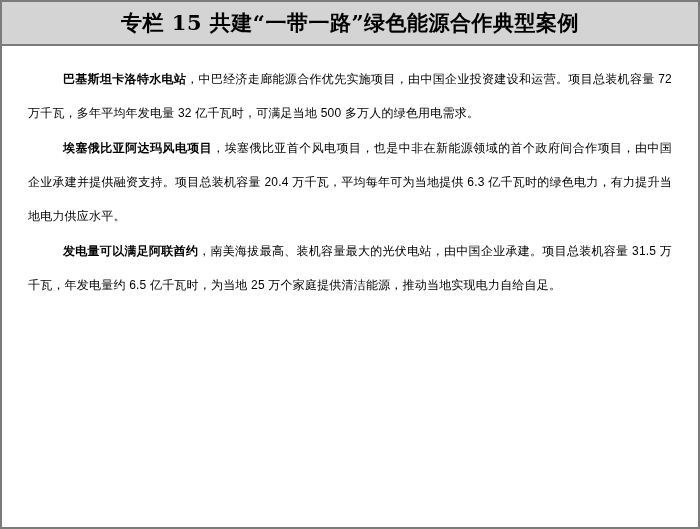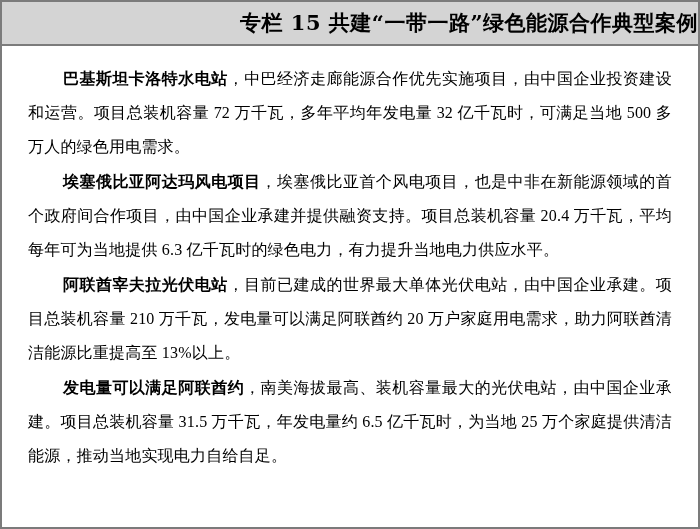--- a/index.html
+++ b/index.html
@@ -21,38 +21,38 @@
     padding: 0;
     position: relative;
   }
   .title-bar {
     box-sizing: border-box;
     height: 44px;
     background: #d4d4d4;
     border-bottom: 2px solid #7b7b7b;
     display: flex;
     align-items: center;
-    justify-content: flex-end;
+    justify-content: center;
   }
   .title-text {
     font-family: "DejaVu Serif", serif;
     font-size: 21px;
     font-weight: bold;
     color: #000000;
     letter-spacing: 0.5px;
     white-space: nowrap;
   }
   .body-area {
     box-sizing: border-box;
     padding: 16px 26px 10px 26px;
   }
   p.para {
     margin: 0 0 1px 0;
-    font-family: Liberation Serif, serif;
-    font-size: 16px;
+    font-family: Liberation Sans, sans-serif;
+    font-size: 12px;
     line-height: 34px;
     color: #000000;
     text-align: justify;
     text-justify: inter-ideograph;
     text-indent: 35px;
     letter-spacing: 0.2px;
   }
   p.para b {
     font-weight: bold;
   }
@@ -65,19 +65,18 @@
   <div class="title-bar">
     <div class="title-text">专栏 15   共建“一带一路”绿色能源合作典型案例</div>
   </div>
 
   <div class="body-area">
 
     <p class="para"><b>巴基斯坦卡洛特水电站</b><span>，中巴经济走廊能源合作优先实施项目，由中国企业投资建设和运营。项目总装机容量 72 万千瓦，多年平均年发电量 32 亿千瓦时，可满足当地 500 多万人的绿色用电需求。</span></p>
 
     <p class="para"><b>埃塞俄比亚阿达玛风电项目</b><span>，埃塞俄比亚首个风电项目，也是中非在新能源领域的首个政府间合作项目，由中国企业承建并提供融资支持。项目总装机容量 20.4 万千瓦，平均每年可为当地提供 6.3 亿千瓦时的绿色电力，有力提升当地电力供应水平。</span></p>
 
-    <p class="para"><b>阿联酋宰夫拉光伏电站</b><span>，目前已建成的世界最大单体光伏电站，由中国企业承建。项目总装机容量 210 万千瓦，发电量可以满足阿联酋约 20 万户家庭用电需求，助力阿联酋清洁能源比重提高至 13%以上。</span></p>
 
     <p class="para"><b>发电量可以满足阿联酋约</b><span>，南美海拔最高、装机容量最大的光伏电站，由中国企业承建。项目总装机容量 31.5 万千瓦，年发电量约 6.5 亿千瓦时，为当地 25 万个家庭提供清洁能源，推动当地实现电力自给自足。</span></p>
 
   </div>
 
 </div>
 
 </body></html>

